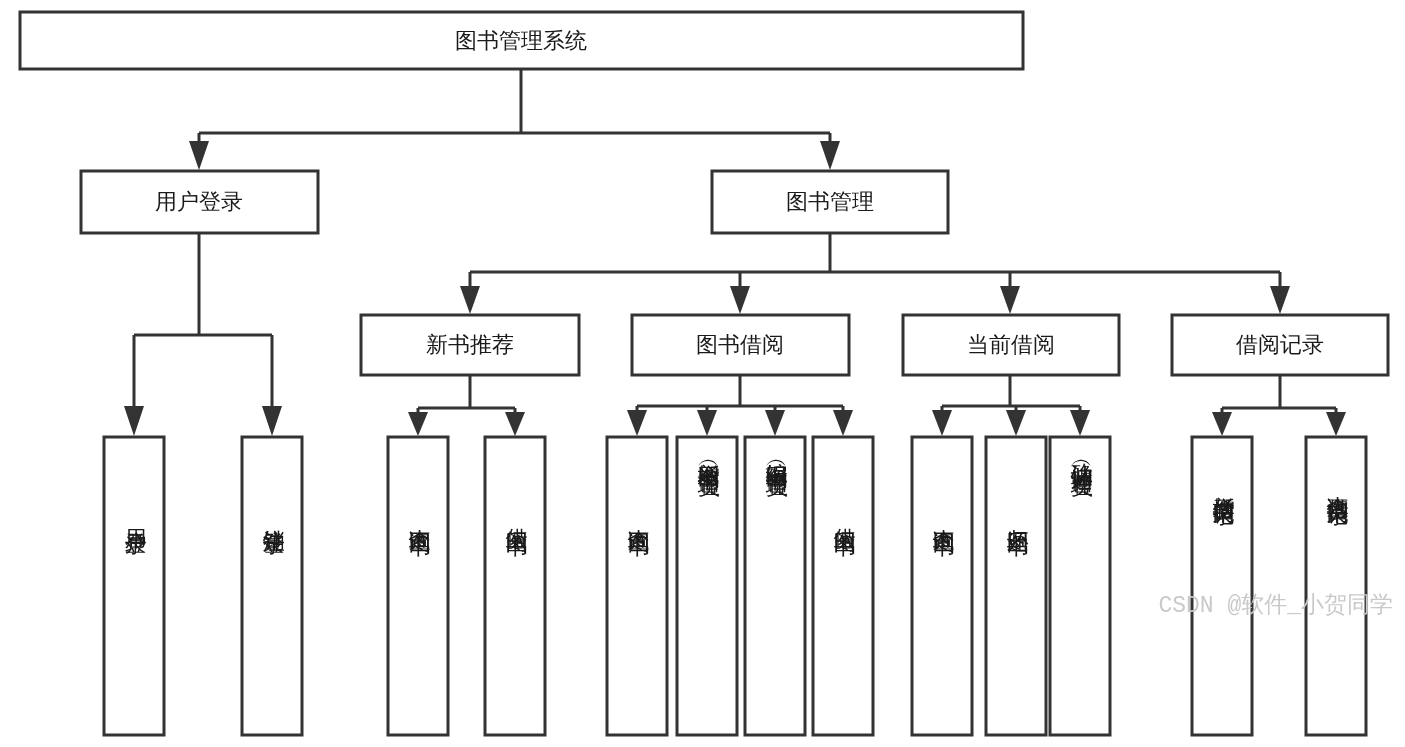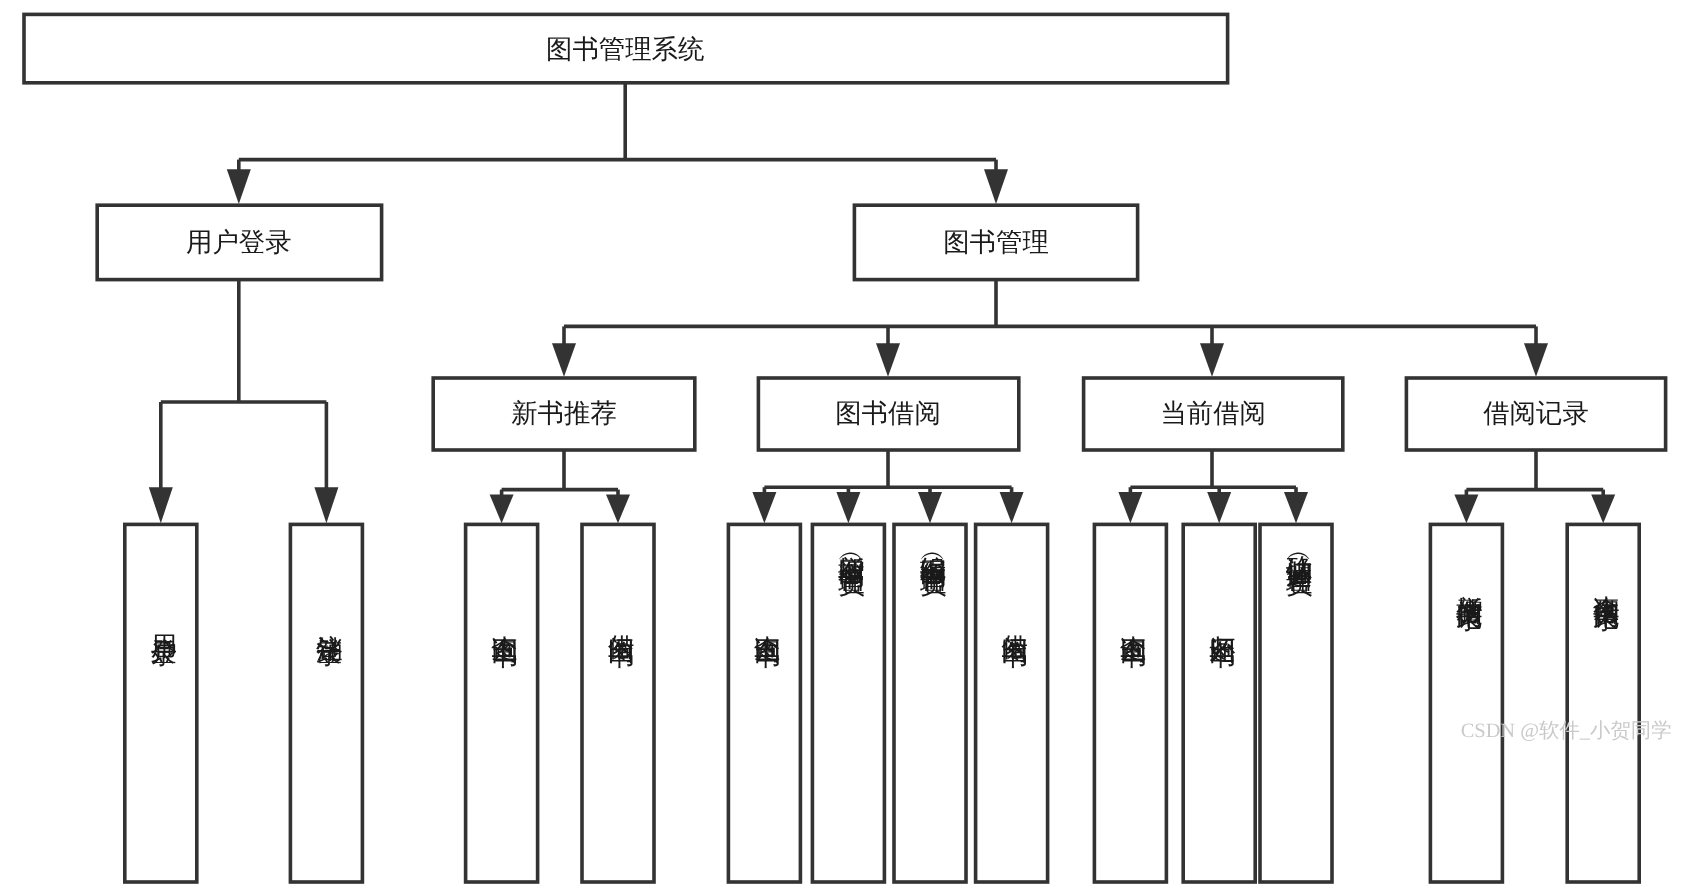--- a/index.html
+++ b/index.html
@@ -63,22 +63,22 @@
     position: absolute;
     top: 0;
     left: 0;
     width: 1405px;
     height: 747px;
   }
   .watermark {
     position: absolute;
     right: 12px;
     bottom: 6px;
-    font-family: Liberation Serif, serif;
-    font-size: 17px;
+    font-family: Liberation Mono, monospace;
+    font-size: 23px;
     color: #c9c9c9;
     white-space: nowrap;
   }
 </style>
 </head>
 <body>
 
 <div id="diagram-root">
 
   <svg class="flowchart" viewBox="0 0 1405 747">

